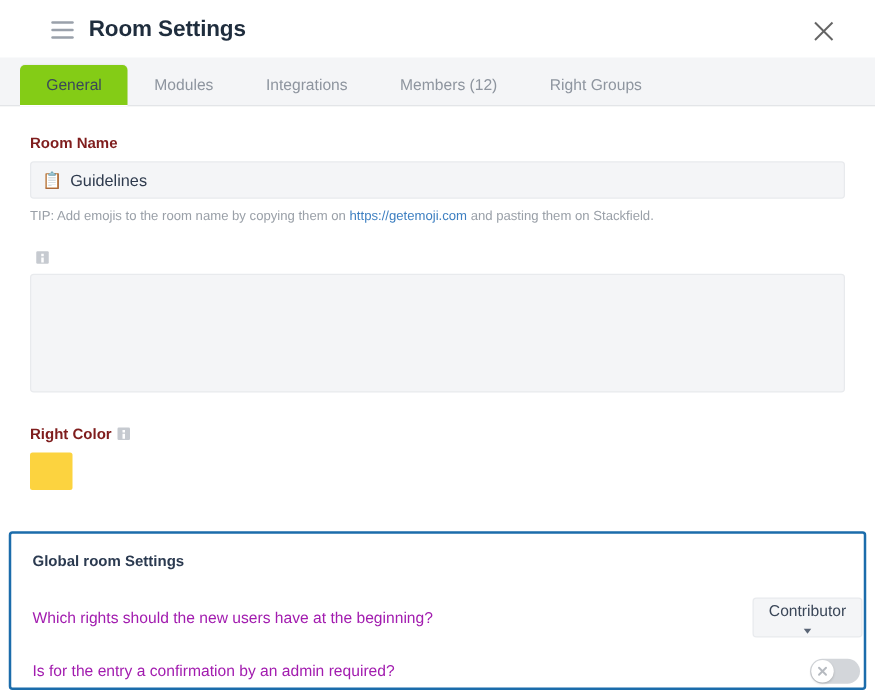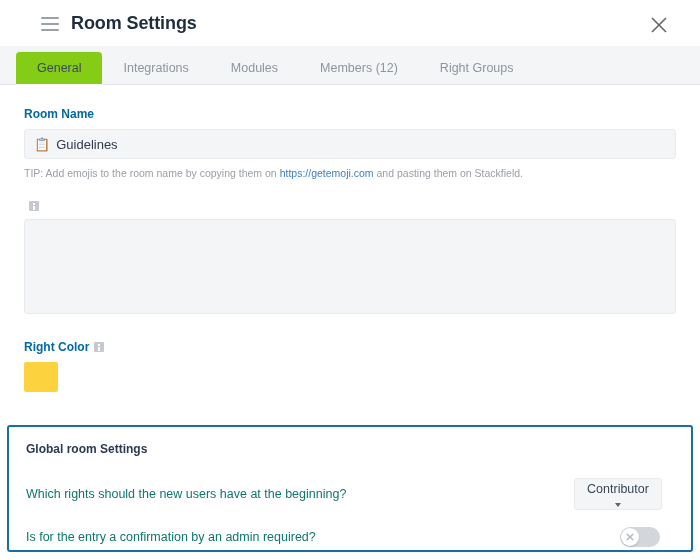--- a/index.html
+++ b/index.html
@@ -95,21 +95,21 @@
   }
 
   
   .content {
     padding: 22px 24px 0 24px;
     background: #ffffff;
   }
   .field-label {
     font-size: 12px;
     font-weight: bold;
-    color: #0369a1;
+    color: #7f1d1d;
     margin-bottom: 8px;
     display: flex;
     align-items: center;
   }
   .info-icon {
     display: inline-block;
     width: 10px;
     height: 10px;
     background: #c6cad0;
     border-radius: 1px;
@@ -177,38 +177,38 @@
   
   .global-panel {
     position: absolute;
     left: 7px;
     top: 425px;
     width: 686px;
     height: 127px;
     border: 2px solid #1b6cab;
     border-radius: 3px;
     background: #ffffff;
-    padding: 15px 29px 0 17px;
+    padding: 15px 1px 0 17px;
   }
   .panel-title {
     font-size: 12px;
     font-weight: bold;
     color: #2b3a50;
     margin-bottom: 21px;
   }
   .panel-row {
     display: flex;
     align-items: center;
     justify-content: space-between;
     height: 34px;
     margin-bottom: 9px;
   }
   .panel-row .q {
     font-size: 12.5px;
-    color: #0f766e;
+    color: #a21caf;
   }
   .dropdown {
     min-width: 88px;
     height: 32px;
     background: #f4f5f7;
     border: 1px solid #e8eaed;
     border-radius: 3px;
     display: flex;
     align-items: center;
     justify-content: center;
@@ -261,22 +261,22 @@
   <div class="close-btn">
     <svg width="22" height="22" viewBox="0 0 22 22">
       <line x1="4" y1="4" x2="18" y2="18" stroke="#4a4a4a" stroke-width="1.6"></line>
       <line x1="18" y1="4" x2="4" y2="18" stroke="#4a4a4a" stroke-width="1.6"></line>
     </svg>
   </div>
 </div>
 
 <div class="tabbar">
   <div class="tab active">General</div>
+  <div class="tab">Modules</div>
   <div class="tab">Integrations</div>
-  <div class="tab">Modules</div>
   <div class="tab">Members (12)</div>
   <div class="tab">Right Groups</div>
 </div>
 
 <div class="content">
 
   <div class="field-label">
     <span>Room Name</span>
   </div>
   <div class="text-input">

